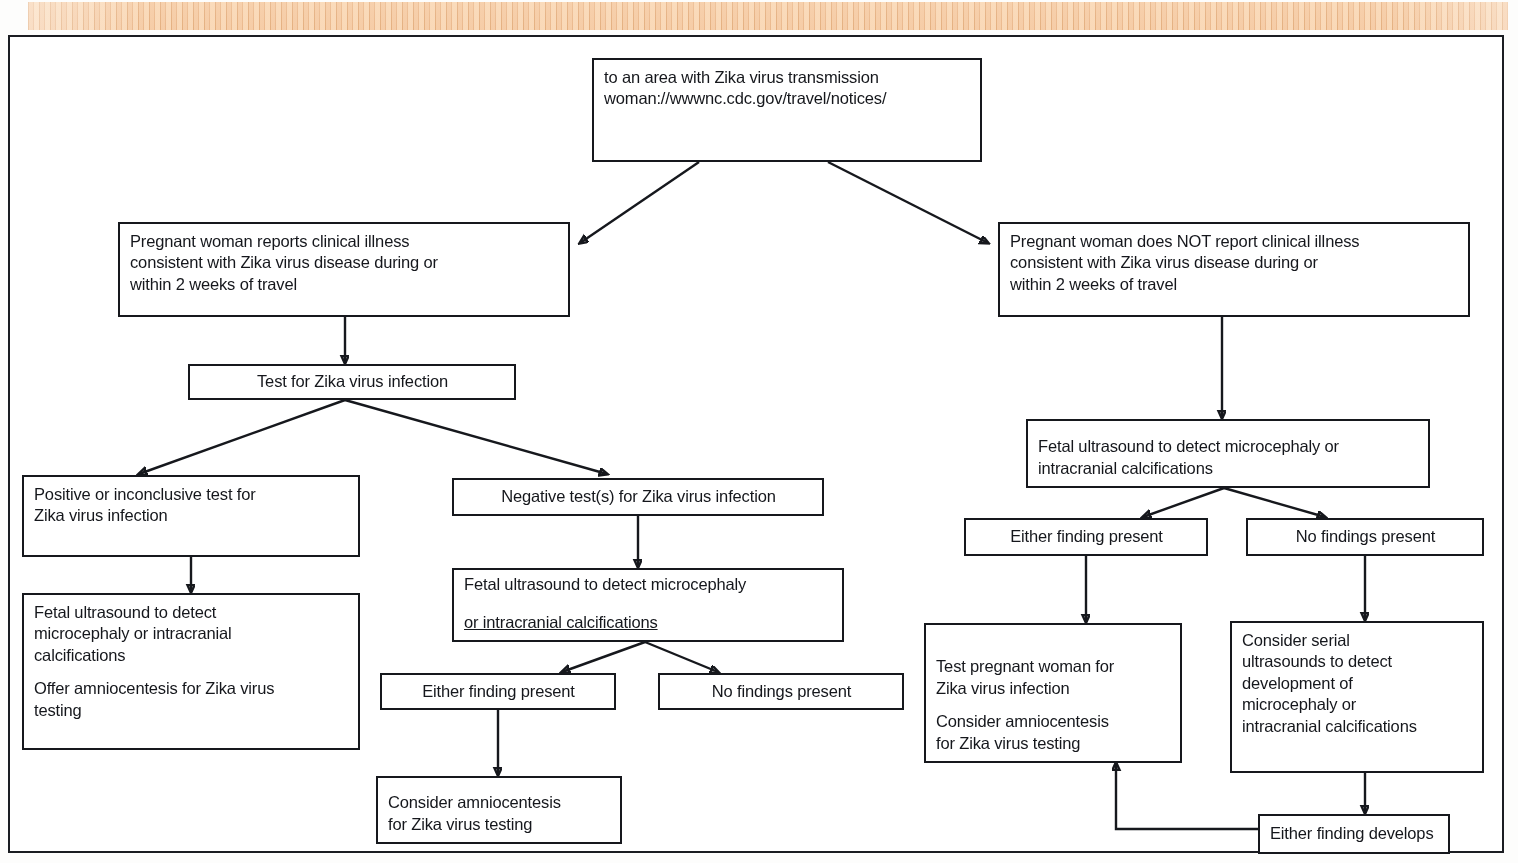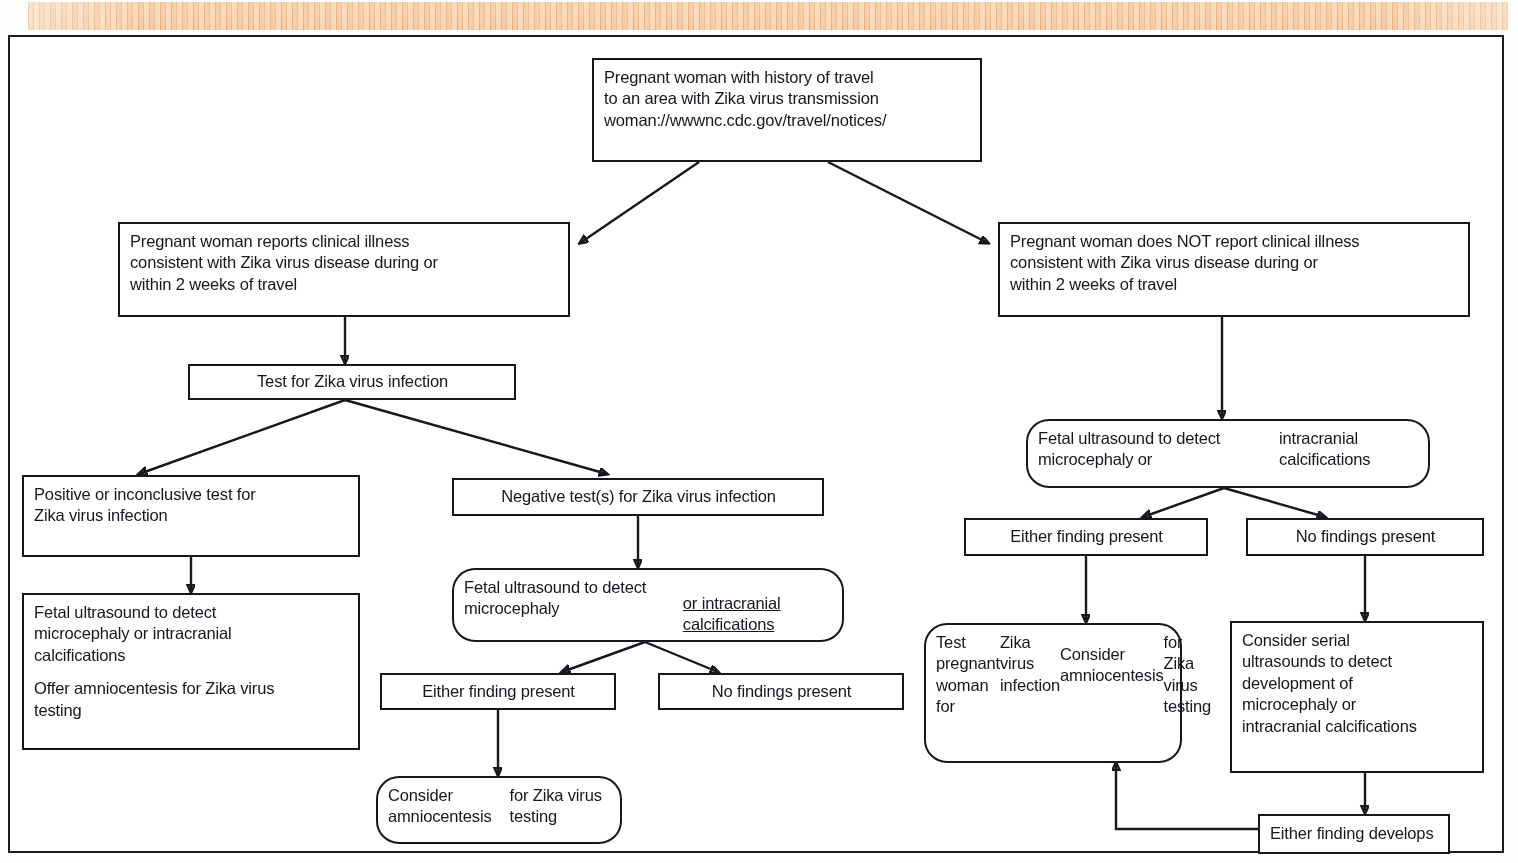--- a/index.html
+++ b/index.html
@@ -50,21 +50,21 @@
     font-size:16.5px;
     line-height:1.30;
     padding:7px 9px 7px 10px;
     letter-spacing:-0.15px;
     font-weight:500;
   }
   .node p{margin:0;}
   .node p + p{margin-top:12px;}
   .node.center{display:flex;align-items:center;}
   .node.center p{width:100%;}
-  .node.vcenter{display:flex;flex-direction:row;justify-content:flex-start;border-radius:23px;}
+  .node.vcenter{display:flex;flex-direction:column;justify-content:flex-end;}
 
   svg#edges{position:absolute;left:0;top:0;width:1518px;height:863px;pointer-events:none;}
   svg#edges line,svg#edges path,svg#edges polyline{
     stroke:#16181d;stroke-width:2.4;fill:none;
   }
 </style>
 </head>
 <body>
 
 <div id="page">
@@ -107,21 +107,20 @@
     <line x1="1086" y1="556" x2="1086" y2="622" marker-end="url(#ah)"></line>
 
     <line x1="1365" y1="556" x2="1365" y2="620" marker-end="url(#ah)"></line>
 
     <line x1="1365" y1="772" x2="1365" y2="813" marker-end="url(#ah)"></line>
 
     <polyline points="1262,829 1116,829 1116,763" marker-end="url(#ah)"></polyline>
   </svg>
 
   <div class="node" style="left:592px;top:58px;width:390px;height:104px;">
-    <p>Pregnant woman with history of travel</p>
     <p style="margin-top:0;">to an area with Zika virus transmission</p>
     <p style="margin-top:0;">woman://wwwnc.cdc.gov/travel/notices/</p>
   </div>
 
   <div class="node" style="left:118px;top:222px;width:452px;height:95px;">
     <p>Pregnant woman reports clinical illness</p>
     <p style="margin-top:0;">consistent with Zika virus disease during or</p>
     <p style="margin-top:0;">within 2 weeks of travel</p>
   </div>
 

